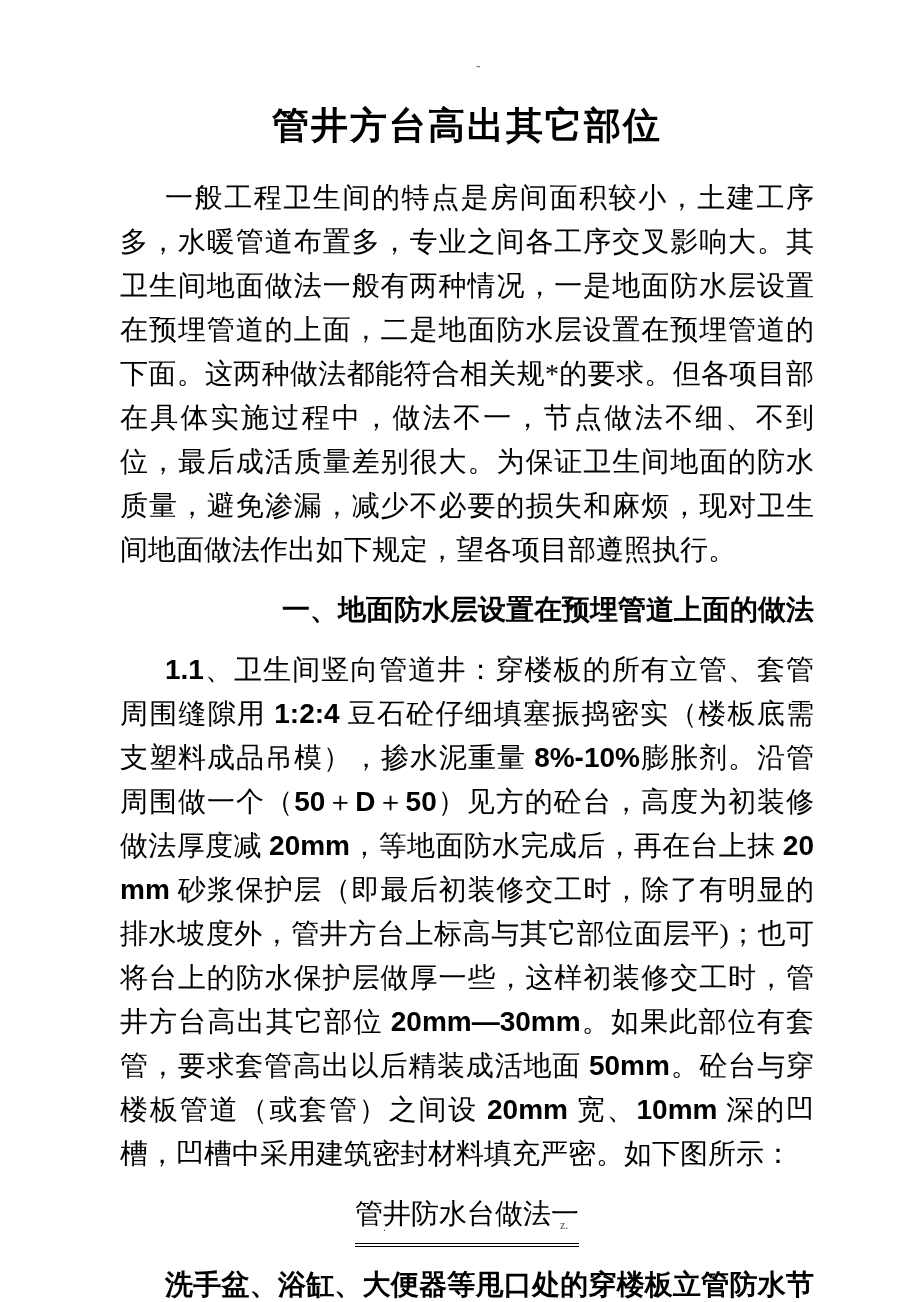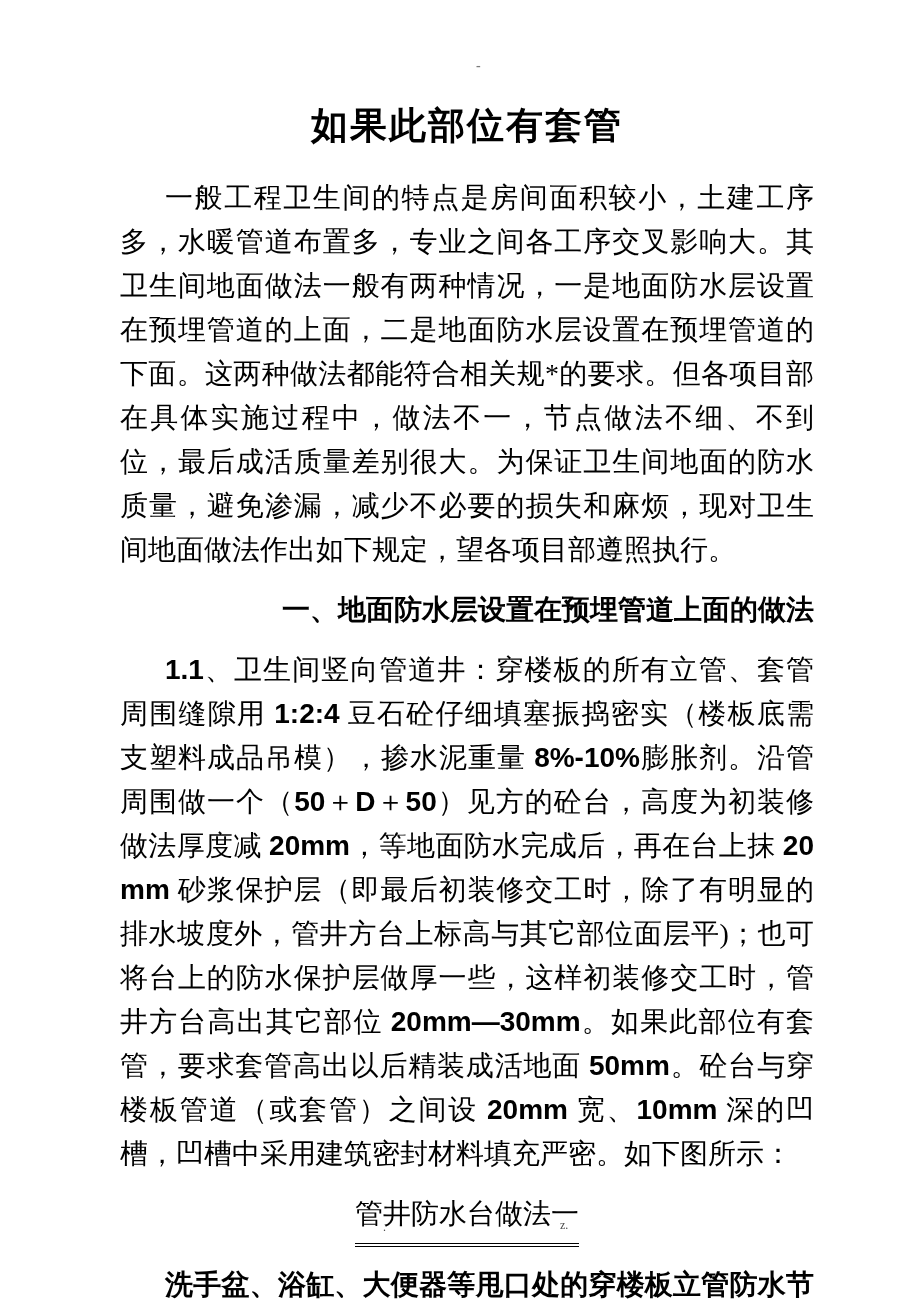--- a/index.html
+++ b/index.html
@@ -80,21 +80,21 @@
   }
   .bottom-mark.left  { left: 383px; top: 1220px; }
   .bottom-mark.right { left: 560px; top: 1218px; }
 </style>
 </head>
 <body>
 
 <div class="page">
   <span class="top-dash">-</span>
 
-  <h1 class="doc-title">如果此部位有套管</h1>
+  <h1 class="doc-title">管井方台高出其它部位</h1>
 
   <div class="doc-body">
       <p class="block paragraph indent"><span>一般工程卫生间的特点是房间面积较小，土建工序多，水暖管道布置多，专业之间各工序交叉影响大。其卫生间地面做法一般有两种情况，一是地面防水层设置在预埋管道的上面，二是地面防水层设置在预埋管道的下面。这两种做法都能符合相关规*的要求。但各项目部在具体实施过程中，做法不一，节点做法不细、不到位，最后成活质量差别很大。为保证卫生间地面的防水质量，避免渗漏，减少不必要的损失和麻烦，现对卫生间地面做法作出如下规定，望各项目部遵照执行。</span></p>
       <h2 class="block heading"><span>一、地面防水层设置在预埋管道上面的做法</span></h2>
       <p class="block paragraph indent"><span class="num">1.1</span><span>、卫生间竖向管道井：穿楼板的所有立管、套管周围缝隙用 </span><span class="num">1:2:4</span><span> 豆石砼仔细填塞振捣密实（楼板底需支塑料成品吊模），掺水泥重量 </span><span class="num">8%-10%</span><span>膨胀剂。沿管周围做一个（</span><span class="num">50</span><span>＋</span><span class="num">D</span><span>＋</span><span class="num">50</span><span>）见方的砼台，高度为初装修做法厚度减 </span><span class="num">20mm</span><span>，等地面防水完成后，再在台上抹 </span><span class="num">20mm</span><span> 砂浆保护层（即最后初装修交工时，除了有明显的排水坡度外，管井方台上标高与其它部位面层平)；也可将台上的防水保护层做厚一些，这样初装修交工时，管井方台高出其它部位 </span><span class="num">20mm—30mm</span><span>。如果此部位有套管，要求套管高出以后精装成活地面 </span><span class="num">50mm</span><span>。砼台与穿楼板管道（或套管）之间设 </span><span class="num">20mm</span><span> 宽、</span><span class="num">10mm</span><span> 深的凹槽，凹槽中采用建筑密封材料填充严密。如下图所示：</span></p>
       <p class="block caption"><span class="caption-text"><span>管井防水台做法一</span></span></p>
       <p class="block paragraph-bold indent"><span>洗手盆、浴缸、大便器等甩口处的穿楼板立管防水节点做法同管井立管做法一样。</span></p>
       <p class="block paragraph indent"><span class="num">1.2</span><span>、地漏标高的确定：</span></p>
     </div>
 

